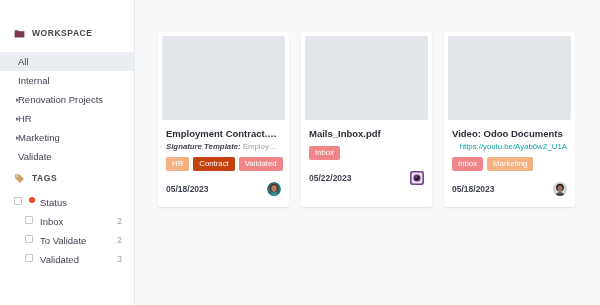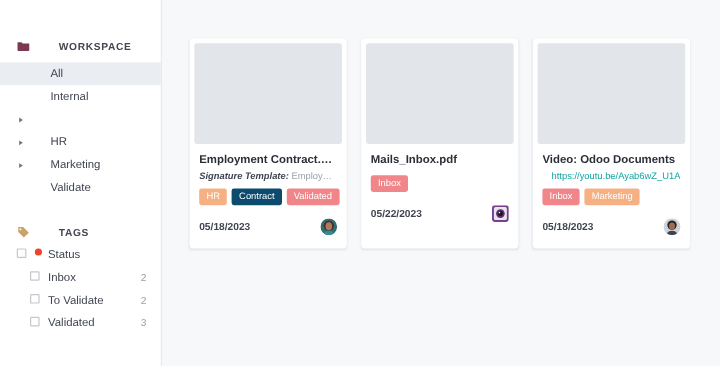--- a/index.html
+++ b/index.html
@@ -26,22 +26,22 @@
     width: 135px;
     height: 305px;
     background: #ffffff;
     border-right: 1px solid #e7e9ed;
     box-sizing: border-box;
     padding-top: 28px;
     flex: 0 0 135px;
   }
   .section-header {
     display: flex;
-    align-items: flex-end;
-    gap: 24px;
+    align-items: flex-start;
+    gap: 7px;
     padding: 0 0 0 14px;
     height: 16px;
     margin-bottom: 8px;
   }
   .section-title {
     font-size: 8.5px;
     font-weight: bold;
     letter-spacing: 0.55px;
     color: #44474f;
     text-transform: uppercase;
@@ -52,21 +52,21 @@
     height: 11px;
     align-items: center;
     justify-content: center;
     flex: 0 0 11px;
   }
 
   .nav-item {
     display: flex;
     align-items: center;
     height: 19px;
-    padding-left: 42px;
+    padding-left: 18px;
     font-size: 9.5px;
     color: #3f4450;
     position: relative;
     cursor: pointer;
     box-sizing: border-box;
   }
   .nav-item.selected {
     background: #eaeef2;
   }
   .nav-item .caret {
@@ -75,21 +75,21 @@
     top: 50%;
     transform: translateY(-50%);
     width: 0;
     height: 0;
     border-left: 3.6px solid #6b7280;
     border-top: 2.8px solid transparent;
     border-bottom: 2.8px solid transparent;
   }
 
   .tags-block {
-    margin-top: 17px;
+    margin-top: 7px;
   }
   .tag-row {
     display: flex;
     align-items: flex-start;
     height: 19px;
     font-size: 9.5px;
     color: #3f4450;
     cursor: pointer;
     box-sizing: border-box;
     padding-right: 12px;
@@ -229,20 +229,21 @@
     </div>
 
     <div class="nav-item selected">
       <span>All</span>
     </div>
     <div class="nav-item">
       <span>Internal</span>
     </div>
     <div class="nav-item">
       <span class="caret"></span>
+      <span>Renovation Projects</span>
     </div>
     <div class="nav-item">
       <span class="caret"></span>
       <span>HR</span>
     </div>
     <div class="nav-item">
       <span class="caret"></span>
       <span>Marketing</span>
     </div>
     <div class="nav-item">
@@ -292,21 +293,21 @@
 
       <div class="card">
         <div class="thumb"></div>
         <div class="card-body">
           <div class="card-title">Employment Contract.pdf</div>
           <div class="card-sub">
             <span class="sub-key">Signature Template:</span><span> Employment...</span>
           </div>
           <div class="chips">
             <span class="chip" style="background:#f5b183">HR</span>
-            <span class="chip" style="background:#0c4a6e">Contract</span>
+            <span class="chip" style="background:#c2410c">Contract</span>
             <span class="chip" style="background:#f1868a">Validated</span>
           </div>
         </div>
         <div class="card-footer">
           <span class="card-date">05/18/2023</span>
           <span class="avatar">
             <svg width="14" height="14" viewBox="0 0 14 14">
               <circle cx="7" cy="7" r="7" fill="#2f6f74"></circle>
               <circle cx="7" cy="6" r="4.3" fill="#4a3029"></circle>
               <ellipse cx="7" cy="6.6" rx="2.7" ry="3.3" fill="#b07a5e"></ellipse>

